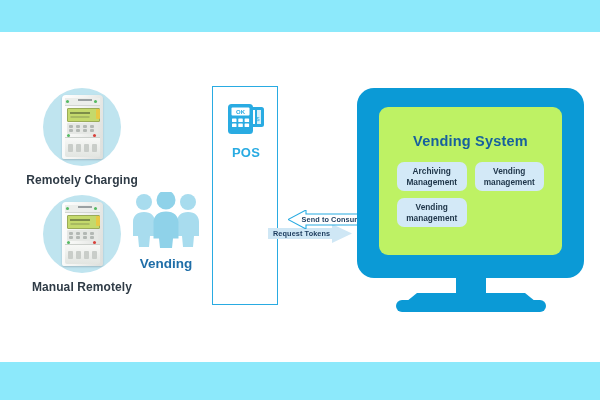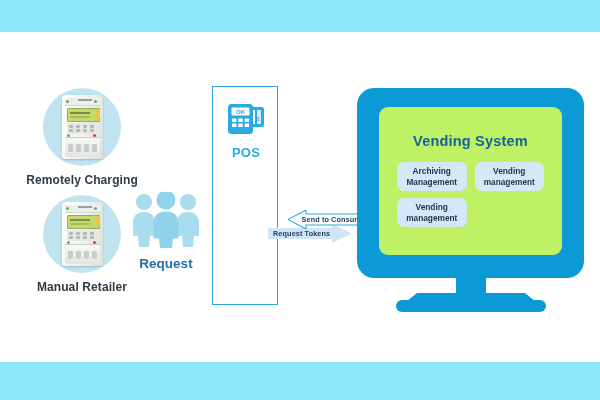--- a/index.html
+++ b/index.html
@@ -356,37 +356,37 @@
         <div class="meter-led red" style="left:31px;top:39px;"></div>
         <div class="meter-led green" style="left:5px;top:39px;"></div>
         <div class="meter-base">
           <i style="left:3px;"></i>
             <i style="left:11px;"></i>
           <i style="left:19px;"></i>
             <i style="left:27px;"></i>
         </div>
       </div>
     </div>
-    <div class="meter-caption">Manual Retailer</div>
+    <div class="meter-caption">Manual Remotely</div>
   </div>
 
   <div id="consumer-group">
     <svg width="74" height="56" viewBox="0 0 74 56">
       <g fill="#a8dcee">
         <circle cx="15" cy="10" r="8"></circle>
         <path d="M15 20c-7 0-11 4-11 10v14h5l1 11h10l1-11h5V30c0-6-4-10-11-10z"></path>
         <circle cx="59" cy="10" r="8"></circle>
         <path d="M59 20c-7 0-11 4-11 10v14h5l1 11h10l1-11h5V30c0-6-4-10-11-10z"></path>
       </g>
       <g fill="#8fd2e9">
         <circle cx="37" cy="8" r="9.5"></circle>
         <path d="M37 19.5c-8 0-12.5 4.5-12.5 11v16h5.5l1 9.5h12l1-9.5h5.5v-16c0-6.5-4.5-11-12.5-11z"></path>
       </g>
     </svg>
-    <div id="consumer-caption">Request</div>
+    <div id="consumer-caption">Vending</div>
   </div>
 
   <div id="retailer-box">
 
     <div class="channel-item" id="channel-pos">
       <svg width="46" height="40" viewBox="0 0 46 40">
         <rect x="26" y="8" width="15" height="20" rx="2.5" fill="#29abe2"></rect>
         <rect x="29" y="11" width="3" height="14" fill="#ffffff"></rect>
         <rect x="34" y="11" width="4" height="14" fill="#d7eef9"></rect>
         <text x="35" y="22" font-size="6" font-family="Liberation Sans, sans-serif" fill="#29abe2" text-anchor="middle">$</text>

